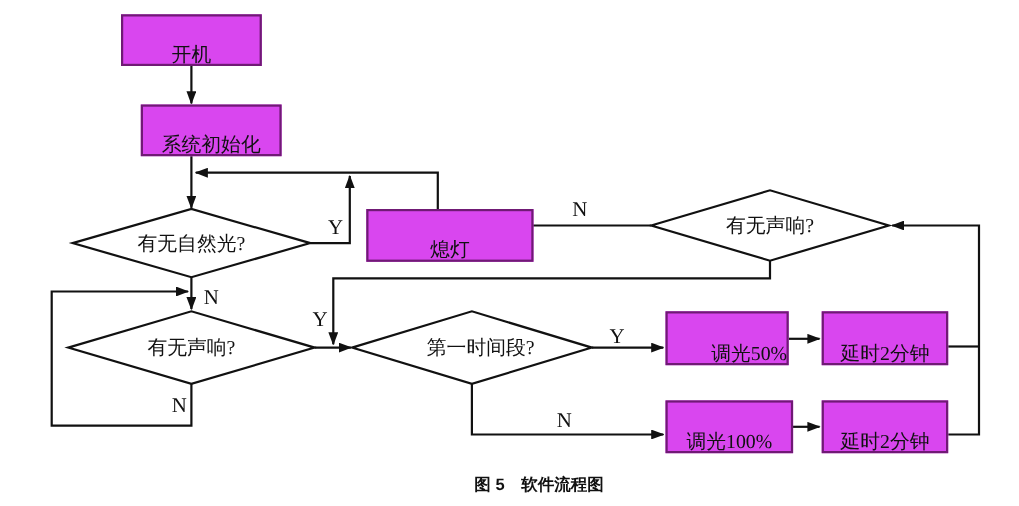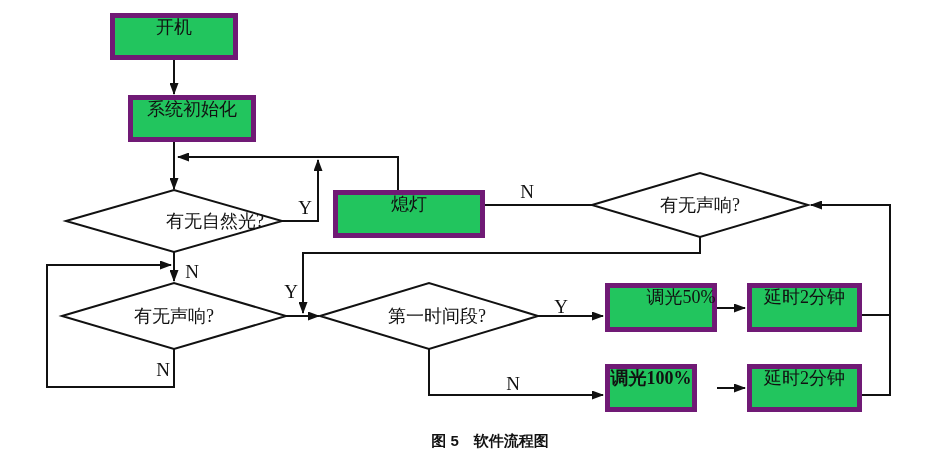--- a/index.html
+++ b/index.html
@@ -12,24 +12,24 @@
     font-family: "Liberation Serif", "DejaVu Serif", serif;
     color: #111111;
   }
   .layer {
     position: absolute;
     left: 0; top: 0;
   }
   .node {
     position: absolute;
     box-sizing: border-box;
-    border: 5px solid #701a75;
-    background: #22c55e;
+    border: 2px solid #701a75;
+    background: #d946ef;
     display: flex;
-    align-items: flex-start;
+    align-items: flex-end;
     justify-content: center;
     font-size: 18px;
     line-height: 1;
     white-space: nowrap;
   }
   .dlabel {
     position: absolute;
     transform: translate(-50%, -50%);
     font-size: 18px;
     line-height: 1;
@@ -106,29 +106,29 @@
   </div>
 
   <div class="node" style="left:605px; top:283px; width:112px; height:49px;padding-left:40px;">
     <span>调光50%</span>
   </div>
 
   <div class="node" style="left:747px; top:283px; width:115px; height:49px;">
     <span>延时2分钟</span>
   </div>
 
-  <div class="node" style="left:605px; top:364px; width:92px; height:48px;font-weight:bold;">
+  <div class="node" style="left:605px; top:364px; width:116px; height:48px;">
     <span>调光100%</span>
   </div>
 
   <div class="node" style="left:747px; top:364px; width:115px; height:48px;">
     <span>延时2分钟</span>
   </div>
 
-  <div class="dlabel" style="left:174px; top:221px;margin-left:41px;">有无自然光?</div>
+  <div class="dlabel" style="left:174px; top:221px;">有无自然光?</div>
   <div class="dlabel" style="left:174px; top:316px;">有无声响?</div>
   <div class="dlabel" style="left:437px; top:316px;">第一时间段?</div>
   <div class="dlabel" style="left:700px; top:205px;">有无声响?</div>
 
   <div class="elabel" style="left:305px; top:207px;">Y</div>
   <div class="elabel" style="left:192px; top:271px;">N</div>
   <div class="elabel" style="left:291px; top:291px;">Y</div>
   <div class="elabel" style="left:163px; top:369px;">N</div>
   <div class="elabel" style="left:561px; top:306px;">Y</div>
   <div class="elabel" style="left:513px; top:383px;">N</div>

